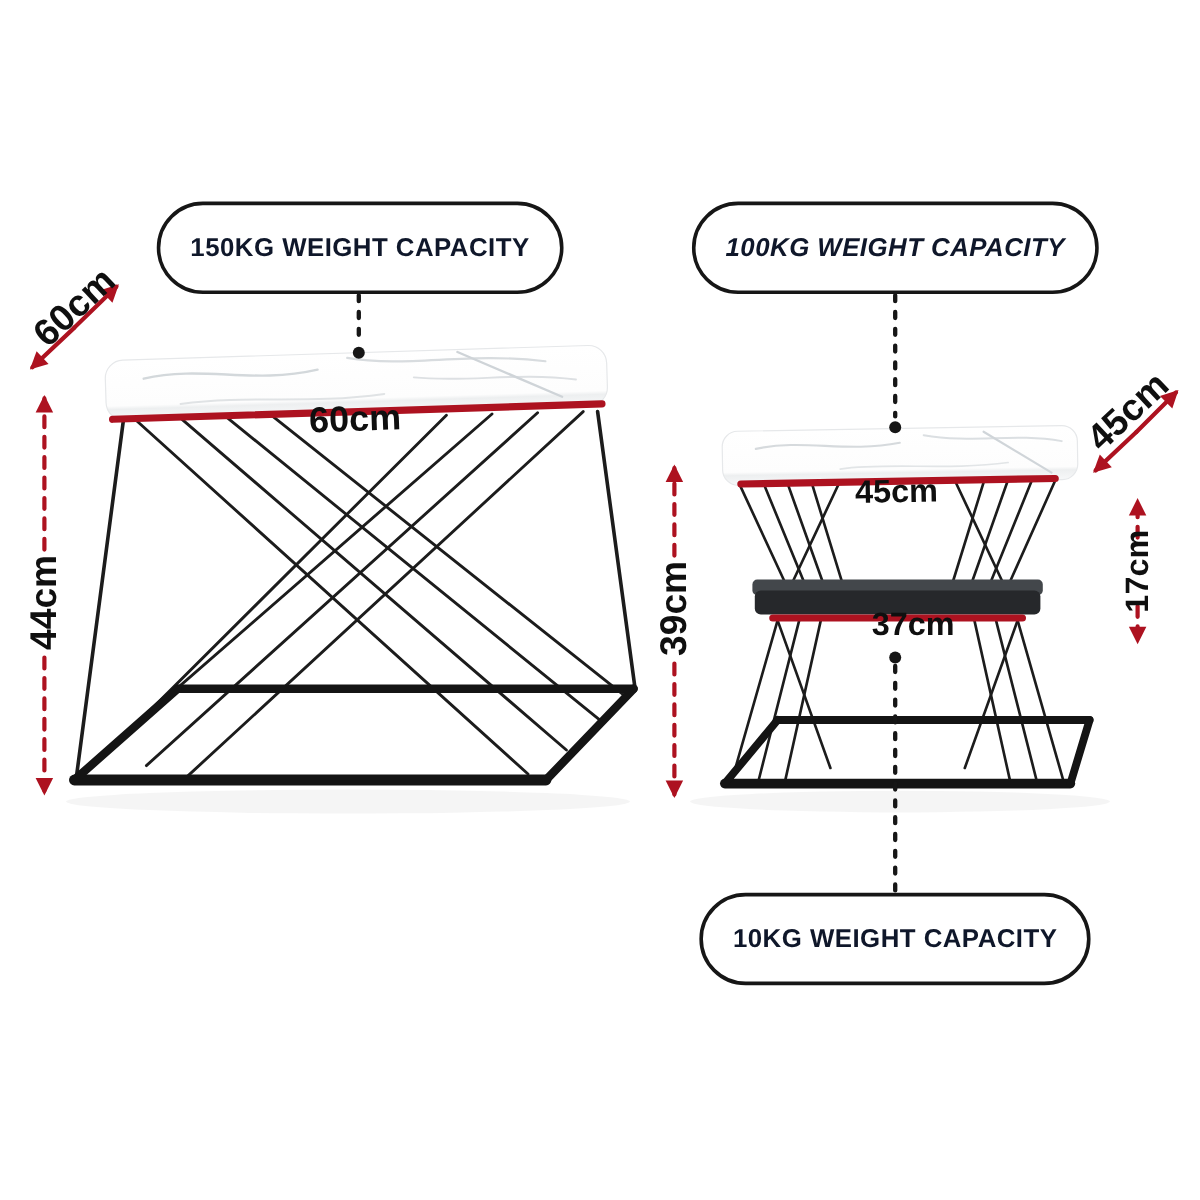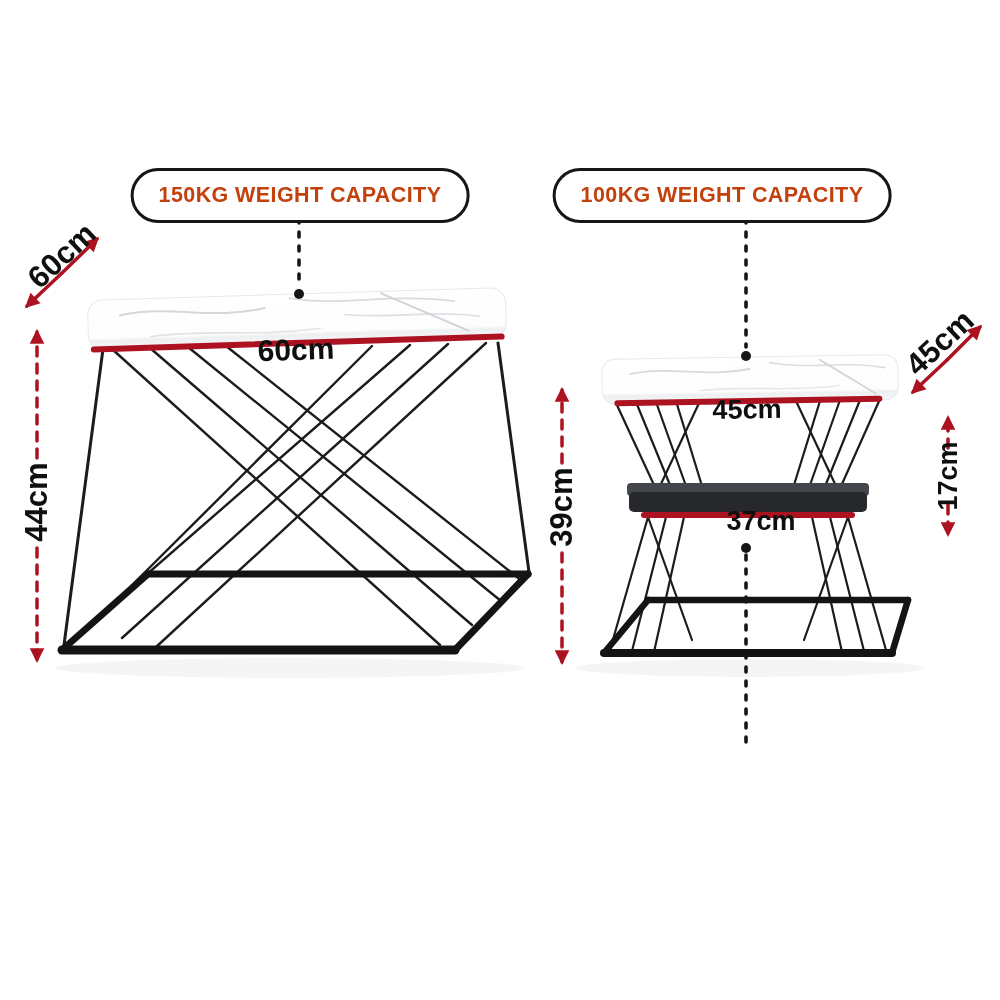--- a/index.html
+++ b/index.html
@@ -4,22 +4,22 @@
 <style>
   html,body{margin:0;padding:0;background:#fff;}
   .canvas{
     position:relative;width:1000px;height:1000px;background:#ffffff;
     font-family:"Liberation Sans",sans-serif;overflow:hidden;
   }
   .layer-svg{position:absolute;left:0;top:0;}
   .pill{
     position:absolute;transform:translateX(-50%);
     background:#ffffff;border:3px solid #161616;border-radius:48px;
-    padding:12px 25px;font-size:21.5px;font-weight:700;letter-spacing:.4px;
-    color:#c2410c;white-space:nowrap;z-index:3;
+    padding:23px 25px;font-size:21.5px;font-weight:700;letter-spacing:.4px;
+    color:#0f172a;white-space:nowrap;z-index:3;
   }
   .dim{
     position:absolute;font-weight:700;color:#0f0f0f;white-space:nowrap;z-index:3;
   }
 </style>
 </head>
 <body>
 
 <div class="canvas">
 
@@ -143,22 +143,23 @@
     </g>
     <g fill="#161616" stroke="none">
       <circle cx="299" cy="294" r="5"></circle>
       <circle cx="746" cy="356" r="5"></circle>
       <circle cx="746" cy="548" r="5"></circle>
     </g>
   </svg>
 
   <div class="pill" style="left:300px;top:168px;">150KG WEIGHT CAPACITY</div>
 
-  <div class="pill" style="left:722px;top:168px;">100KG WEIGHT CAPACITY</div>
+  <div class="pill" style="left:746px;top:168px;font-style:italic;">100KG WEIGHT CAPACITY</div>
 
+  <div class="pill" style="left:746px;top:744px;">10KG WEIGHT CAPACITY</div>
 
   <div class="dim" style="left:62px;top:256px;font-size:31px;transform:translate(-50%,-50%) rotate(-43deg);">60cm</div>
 
   <div class="dim" style="left:296px;top:350px;font-size:30px;transform:translate(-50%,-50%) rotate(-2deg);">60cm</div>
 
   <div class="dim" style="left:37px;top:502px;font-size:31px;transform:translate(-50%,-50%) rotate(-90deg);">44cm</div>
 
   <div class="dim" style="left:940px;top:343px;font-size:31px;transform:translate(-50%,-50%) rotate(-43deg);">45cm</div>
 
   <div class="dim" style="left:747px;top:410px;font-size:27px;transform:translate(-50%,-50%) rotate(-1deg);">45cm</div>

